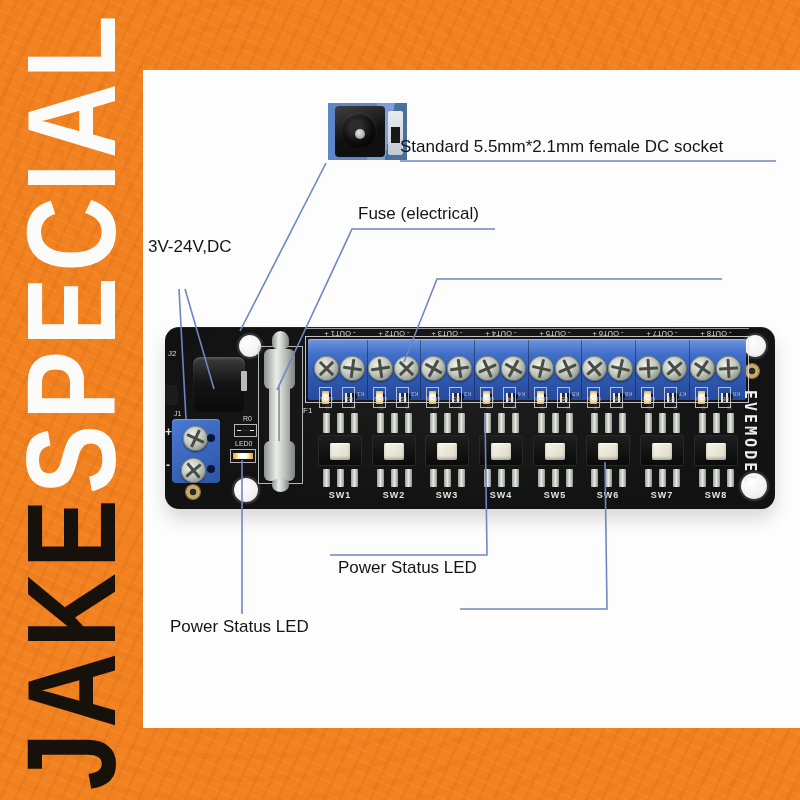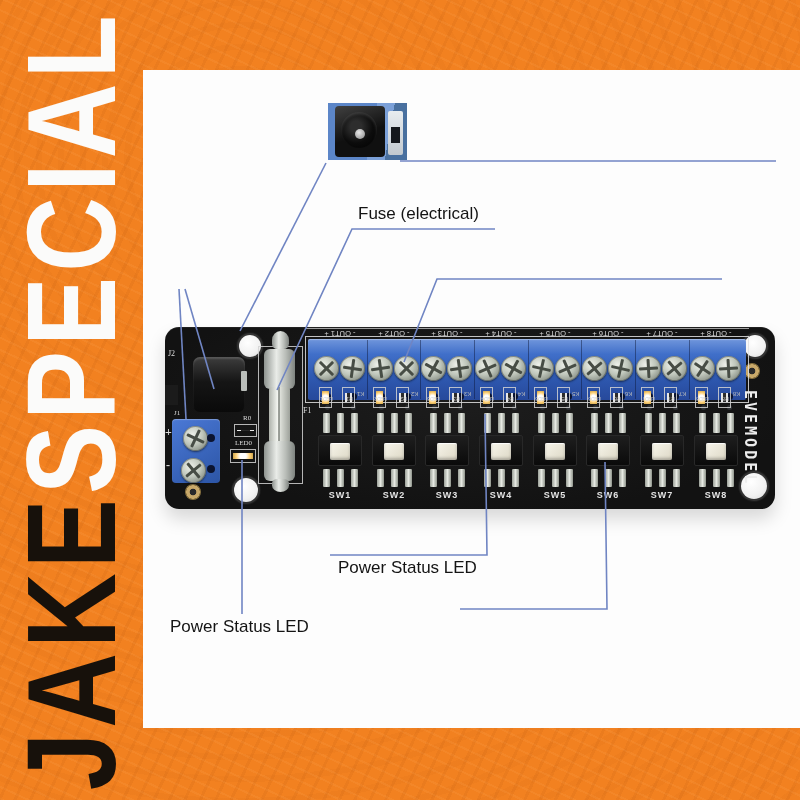--- a/index.html
+++ b/index.html
@@ -42,21 +42,21 @@
   
   .board{position:absolute;left:165px;top:327px;width:610px;height:182px;border-radius:14px;z-index:10;
     background:radial-gradient(ellipse at 50% 40%, #1d1d1d, #121212 75%);
     box-shadow:0 10px 18px rgba(0,0,0,0.15), inset 0 1px 0 rgba(255,255,255,0.06);}
   .board *{position:absolute;box-sizing:border-box;}
   .hole{border-radius:50%;
     background:radial-gradient(circle at 40% 35%, #ffffff, #f1f1f1 60%, #d8d8d8);
     box-shadow:0 0 0 2px #323232, 0 0 0 3px #1c1c1c;}
   .pad{border-radius:50%;
     background:radial-gradient(circle, #2a2a2a 0 28%, #c9a96a 32% 58%, #8a7340 60% 72%, #1c1c1c 76%);}
-  .silk{color:#dcdcdc;font-size:7px;line-height:1;white-space:nowrap;font-family:Liberation Serif, serif;}
+  .silk{color:#dcdcdc;font-size:7px;line-height:1;white-space:nowrap;}
   .jack{left:28px;top:30px;width:52px;height:55px;border-radius:7px;
     background:linear-gradient(180deg,#3d3d3d,#151515 45%,#0a0a0a);
     box-shadow:inset 0 2px 2px rgba(255,255,255,0.14);}
   .jack-clip{left:76px;top:44px;width:6px;height:20px;background:#b9bdb9;border-radius:1px;}
   .jack-tab{left:0;top:58px;width:13px;height:20px;background:#1b1b1b;}
   .j1{left:7px;top:92px;width:48px;height:64px;border-radius:4px;
     background:linear-gradient(145deg,#4b79d6,#2c55a6);
     box-shadow:inset 0 1px 1px rgba(255,255,255,0.3);}
   .screw{width:25px;height:25px;border-radius:50%;
     background:radial-gradient(circle at 38% 35%, #eef1ea, #bfc6bb 45%, #878e84 80%, #6a7066);
@@ -134,22 +134,24 @@
       <path d="M495 229 H352 L277 390"></path>
       <path d="M722 279 H437 L404 362"></path>
       <path d="M179 289 L186 419"></path>
       <path d="M185 289 L214 389"></path>
       <path d="M242 460 V614"></path>
       <path d="M330 555 H487 L485 414"></path>
       <path d="M460 609 H607 L605 462"></path>
     </g>
   </svg>
 
+  <div class="lbl" style="left:400px;top:137px;">Standard 5.5mm*2.1mm female DC socket</div>
   <div class="lbl" style="left:358px;top:204px;">Fuse (electrical)</div>
   <div class="lbl lbl-2l" style="left:148px;top:236px;">
+    <span style="display:block;">3V-24V,DC</span>
   </div>
   <div class="lbl" style="left:170px;top:617px;">Power Status LED</div>
   <div class="lbl" style="left:338px;top:558px;">Power Status LED</div>
 
   <div class="board">
 
     <div class="hole" style="left:74px;top:8px;width:22px;height:22px;"></div>
     <div class="hole" style="left:579px;top:8px;width:22px;height:22px;"></div>
     <div class="hole" style="left:69px;top:151px;width:24px;height:24px;"></div>
     <div class="hole" style="left:576px;top:146px;width:26px;height:26px;"></div>

